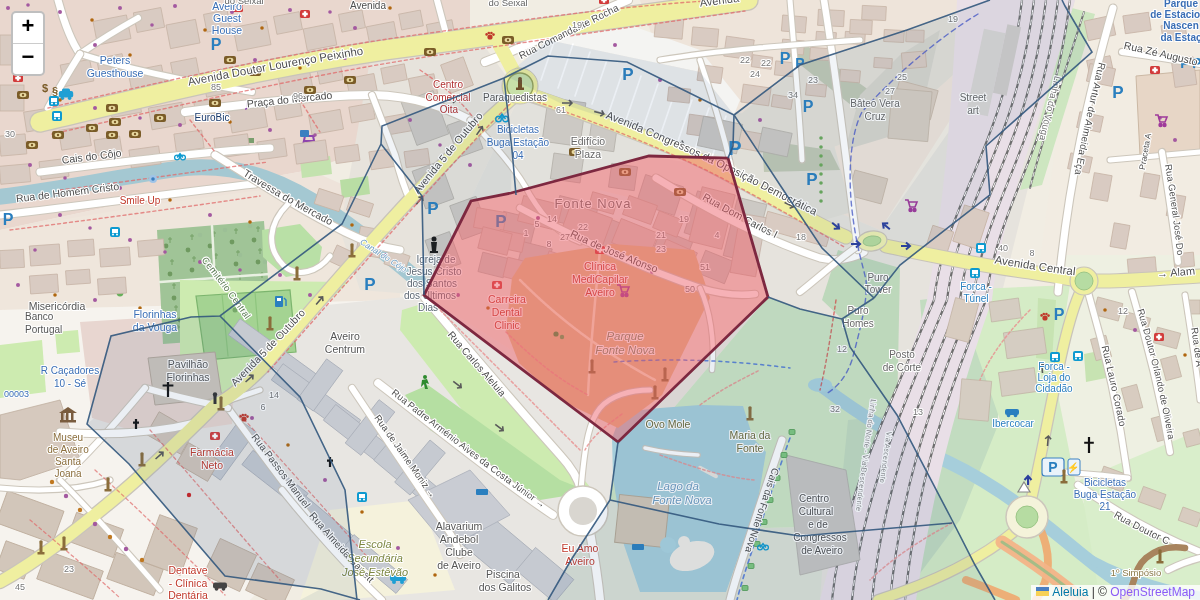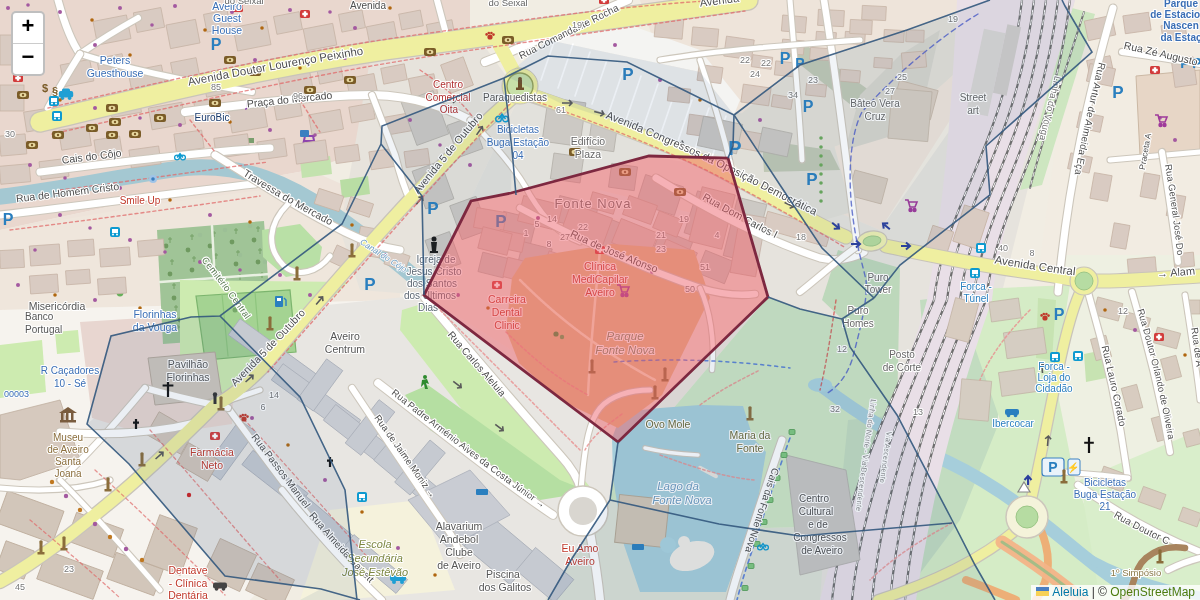--- a/index.html
+++ b/index.html
@@ -1488,12 +1488,12 @@
 <path d="M 504,78 L 512,150 L 516,195"></path>
 <path d="M 734,115 L 800,65 L 907,30 L 990,0"></path>
 </g>
 </svg>
 
 <div class="zc">
     <a>+</a>
     <a>−</a>
   </div>
 
-<div class="attr"><span style="display:inline-block;width:13px;height:9px;background:linear-gradient(#4a7fc1 50%,#f7d154 50%);margin-right:3px;"></span><a>Aleluia</a> | © <a style="color:#4d7c0f">OpenStreetMap</a></div>
+<div class="attr"><span style="display:inline-block;width:13px;height:9px;background:linear-gradient(#4a7fc1 50%,#f7d154 50%);margin-right:3px;"></span><a>Aleluia</a> | © <a style="color:#8b5cf6">OpenStreetMap</a></div>
 </body></html>

